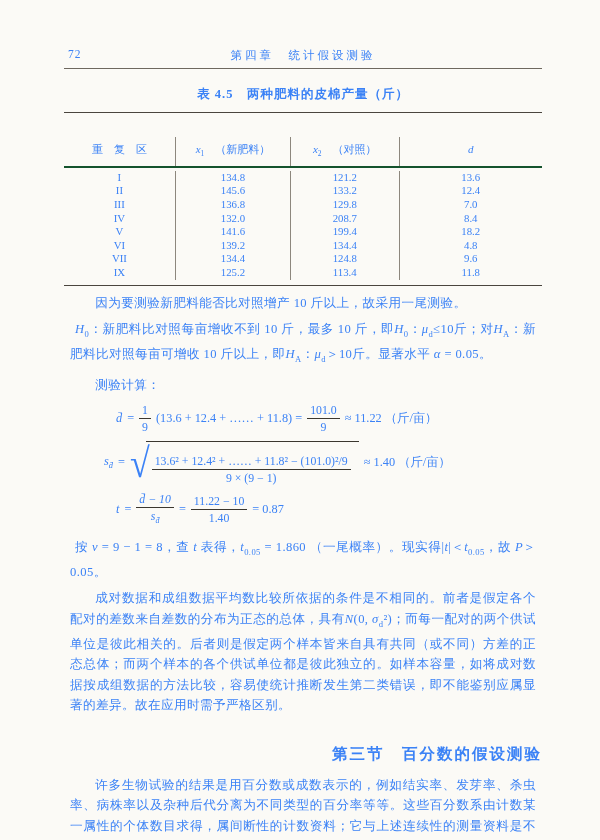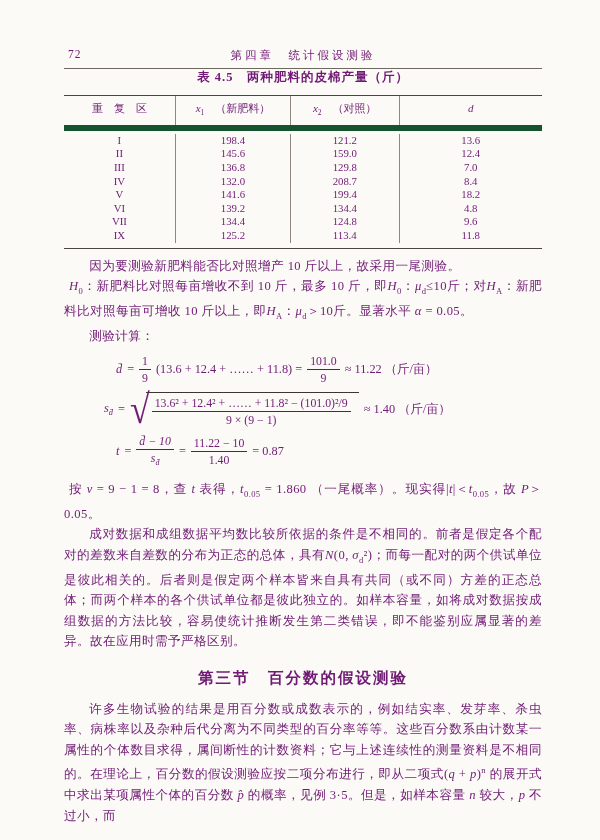--- a/index.html
+++ b/index.html
@@ -1,59 +1,59 @@
 <!DOCTYPE html>
 <html><head>
 <meta charset="utf-8">
 <style>
   html,body { margin:0; padding:0; background:#e8e6e1; }
   .page {
     position:relative; width:600px; height:840px; margin:0 auto;
-    background:#fbfaf6; color:#701a75; overflow:hidden;
+    background:#fbfaf6; color:#3b82f6; overflow:hidden;
     font-family:"Liberation Serif","DejaVu Serif",serif;
   }
   .content { position:absolute; left:64px; top:46px; width:478px; }
 
   
   .runhead { position:relative; height:22px; border-bottom:1px solid #6e685f; }
   .pagenum { position:absolute; left:4px; top:2px; font-size:11.5px; letter-spacing:1px; }
   .chapter { position:absolute; left:0; right:0; top:2px; text-align:center; font-size:11.5px; letter-spacing:3px; }
 
   
-  .tbl-title { text-align:center; font-weight:bold; font-size:12.5px; letter-spacing:1px; }
+  .tbl-title { margin-top:17px; text-align:center; font-weight:bold; font-size:12.5px; letter-spacing:1px; }
   .tbl { margin-top:9px; border-top:1.6px solid #4a453e; border-bottom:1.6px solid #4a453e; }
   .trow { display:grid; grid-template-columns:23.4% 24.1% 22.7% 29.8%; }
-  .thead { border-bottom:6px solid #14532d; }
+  .thead { border-bottom:2px solid #14532d;margin-top:24px; }
   .thead .cell { padding:6px 0 5px; font-size:11px; }
   .cell { text-align:center; font-size:10.8px; line-height:13.6px; }
   .cell.vline { border-right:1px solid #8d877d; }
   .tbody-pad { padding:3px 0 5px; }
   .mi { font-style:italic; }
   sub { font-size:68%; }
   sup { font-size:68%; }
 
   
-  .para { margin:0; font-size:12.6px; line-height:20.5px; text-align:justify; letter-spacing:0.4px; }
+  .para { margin:6px; font-size:12.6px; line-height:20.5px; text-align:justify; letter-spacing:0.4px; }
   .ind2 { text-indent:2em; }
   .ind1 { text-indent:0.4em; }
   .mt { margin-top:4px; }
 
   
   .formula { display:flex; align-items:center; font-size:12.3px; margin:7px 0 7px 52px; white-space:nowrap; }
   .formula > * { margin-right:5px; }
   .frac { display:inline-flex; flex-direction:column; align-items:center; font-size:11.8px; line-height:14px; }
   .frac .num { padding:0 3px 1px; border-bottom:1px solid #3b372f; }
   .frac .den { padding:1px 3px 0; }
   .sqrt { display:inline-flex; align-items:center; }
   .rad { font-size:36px; font-weight:400; line-height:30px; margin-right:-4px; transform:scaleY(1.15); }
-  .root-body { border-top:1.4px solid #3b372f; padding:3px 8px 0 6px;text-decoration:underline; }
+  .root-body { border-top:1.4px solid #3b372f; padding:12px 8px 0 6px;text-decoration:underline; }
   .f2 { margin-left:40px; }
 
   
-  .sec-head { margin:16px 0 10px; text-align:center; font-size:15.5px; font-weight:bold; letter-spacing:2px; }
+  .sec-head { margin:28px 0 10px; text-align:right; font-size:15.5px; font-weight:bold; letter-spacing:2px; }
 </style>
 </head>
 <body>
 
 <div class="page">
   <div class="content">
 
     <div class="runhead">
       <span class="pagenum">72</span>
       <span class="chapter">第四章　统计假设测验</span>
@@ -64,28 +64,28 @@
     <div class="tbl">
       <div class="trow thead">
         <span class="cell vline">重　复　区</span>
         <span class="cell vline"><span class="mi">x</span><sub>1</sub><span>　（新肥料）</span></span>
         <span class="cell vline"><span class="mi">x</span><sub>2</sub><span>　（对照）</span></span>
         <span class="cell mi">d</span>
       </div>
       <div class="tbody-pad">
         <div class="trow">
           <span class="cell vline">I</span>
-            <span class="cell vline">198.4</span>
+            <span class="cell vline">134.8</span>
             <span class="cell vline">121.2</span>
             <span class="cell">13.6</span>
         </div>
         <div class="trow">
           <span class="cell vline">II</span>
             <span class="cell vline">145.6</span>
-            <span class="cell vline">159.0</span>
+            <span class="cell vline">133.2</span>
             <span class="cell">12.4</span>
         </div>
         <div class="trow">
           <span class="cell vline">III</span>
             <span class="cell vline">136.8</span>
             <span class="cell vline">129.8</span>
             <span class="cell">7.0</span>
         </div>
         <div class="trow">
           <span class="cell vline">IV</span>

